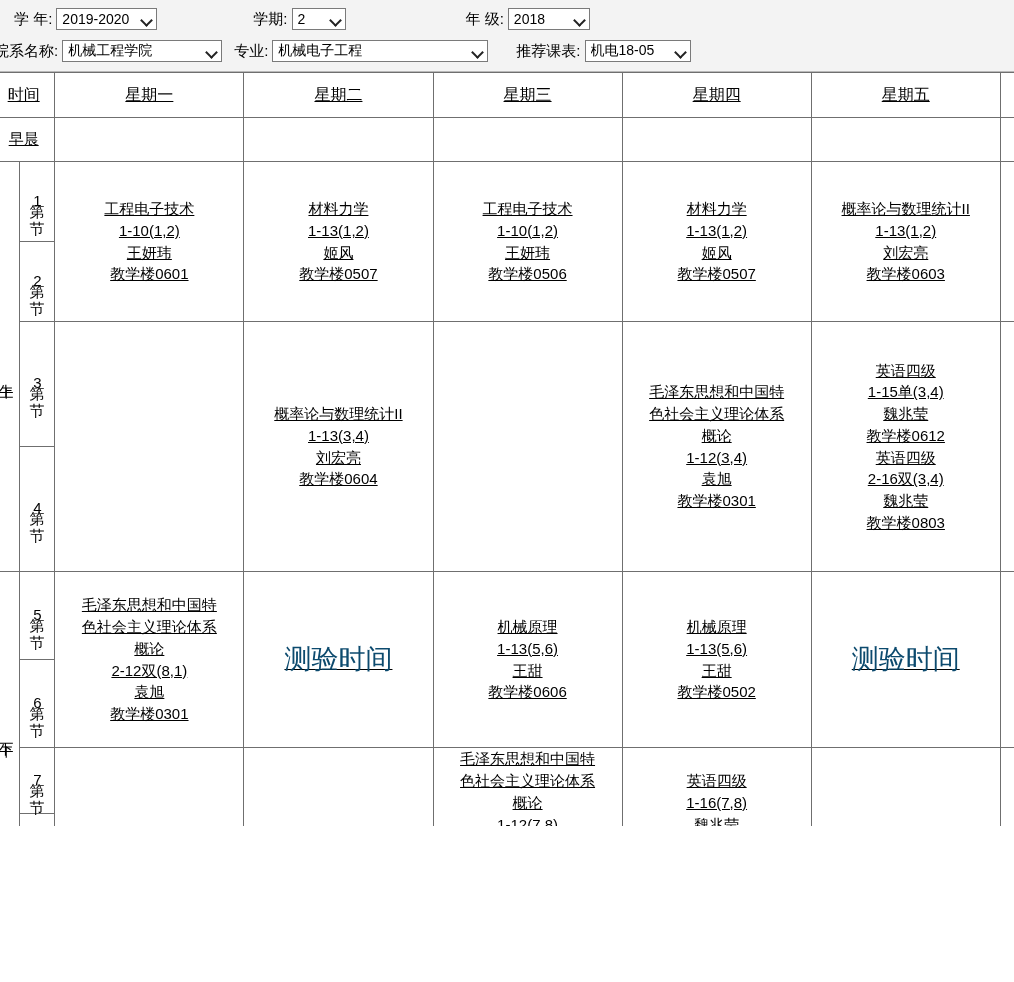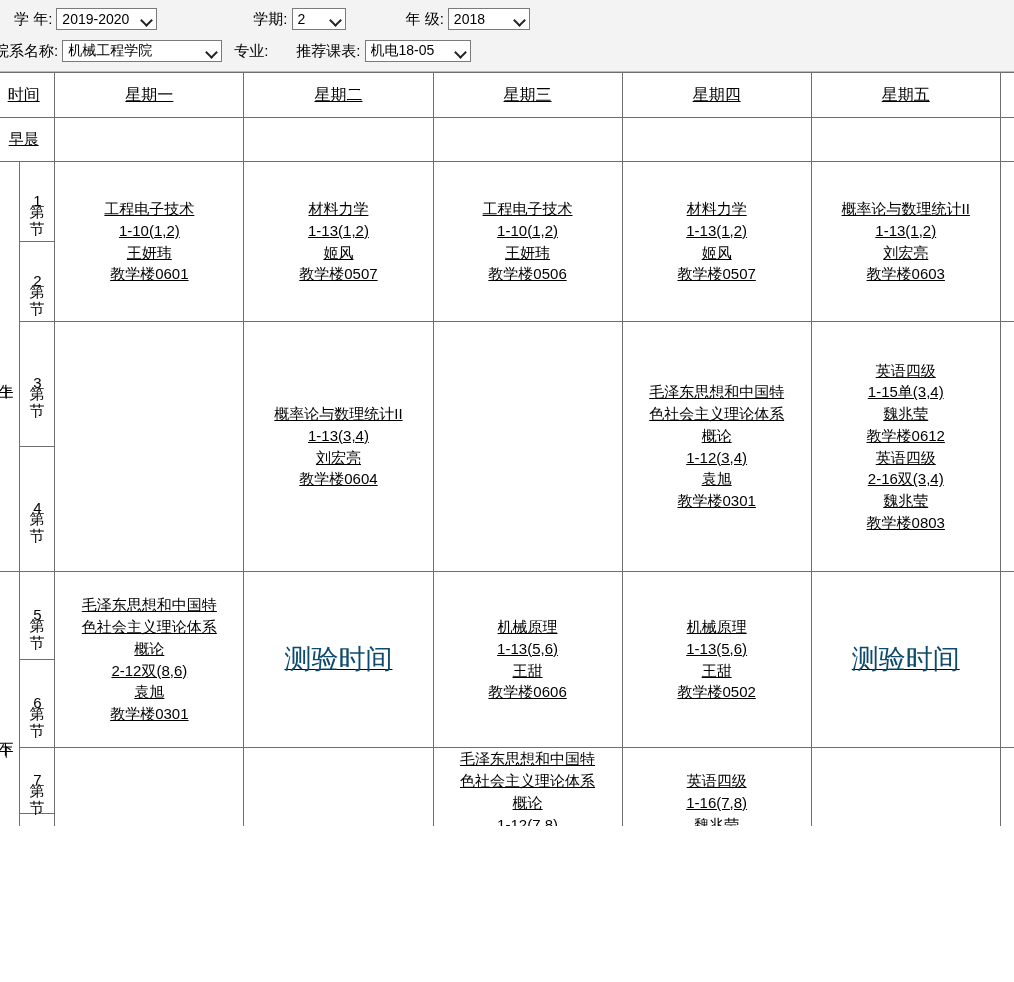--- a/index.html
+++ b/index.html
@@ -152,35 +152,39 @@
       <span class="val">2019-2020</span>
       <span class="chev"></span>
     </span>
 
     <span class="tb-label" style="margin-left:96px;">学期:</span>
     <span class="combo" style="width:54px;">
       <span class="val">2</span>
       <span class="chev"></span>
     </span>
 
-    <span class="tb-label" style="margin-left:60px;">年      级:</span>
+    <span class="tb-label" style="margin-left:120px;">年      级:</span>
     <span class="combo" style="width:82px;">
       <span class="val">2018</span>
       <span class="chev"></span>
     </span>
   </div>
 
   <div class="tb-row">
     <span class="tb-label" style="margin-left:-22px;">院系名称:</span>
     <span class="combo" style="width:160px;">
       <span class="val">机械工程学院</span>
       <span class="chev"></span>
     </span>
 
     <span class="tb-label" style="margin-left:12px;">专业:</span>
+    <span class="combo" style="width:216px;">
+      <span class="val">机械电子工程</span>
+      <span class="chev"></span>
+    </span>
 
     <span class="tb-label" style="margin-left:28px;">推荐课表:</span>
     <span class="combo" style="width:106px;">
       <span class="val">机电18-05</span>
       <span class="chev"></span>
     </span>
   </div>
 </div>
 
 <div class="grid-wrap">
@@ -308,21 +312,21 @@
       <td rowspan="4" class="period-cell">
         <span class="vert">下午</span>
       </td>
       <td class="period-cell">
         <span class="vert">第5节</span>
       </td>
       <td rowspan="2" class="cell-course">
         <span class="ln">毛泽东思想和中国特</span>
         <span class="ln">色社会主义理论体系</span>
         <span class="ln">概论</span>
-        <span class="ln">2-12双(8,6)</span>
+        <span class="ln">2-12双(8,1)</span>
         <span class="ln">袁旭</span>
         <span class="ln">教学楼0301</span>
       </td>
       <td rowspan="2" class="cell-course note-left">
         <span class="red-note">测验时间</span>
       </td>
       <td rowspan="2" class="cell-course">
         <span class="ln">机械原理</span>
         <span class="ln">1-13(5,6)</span>
         <span class="ln">王甜</span>

